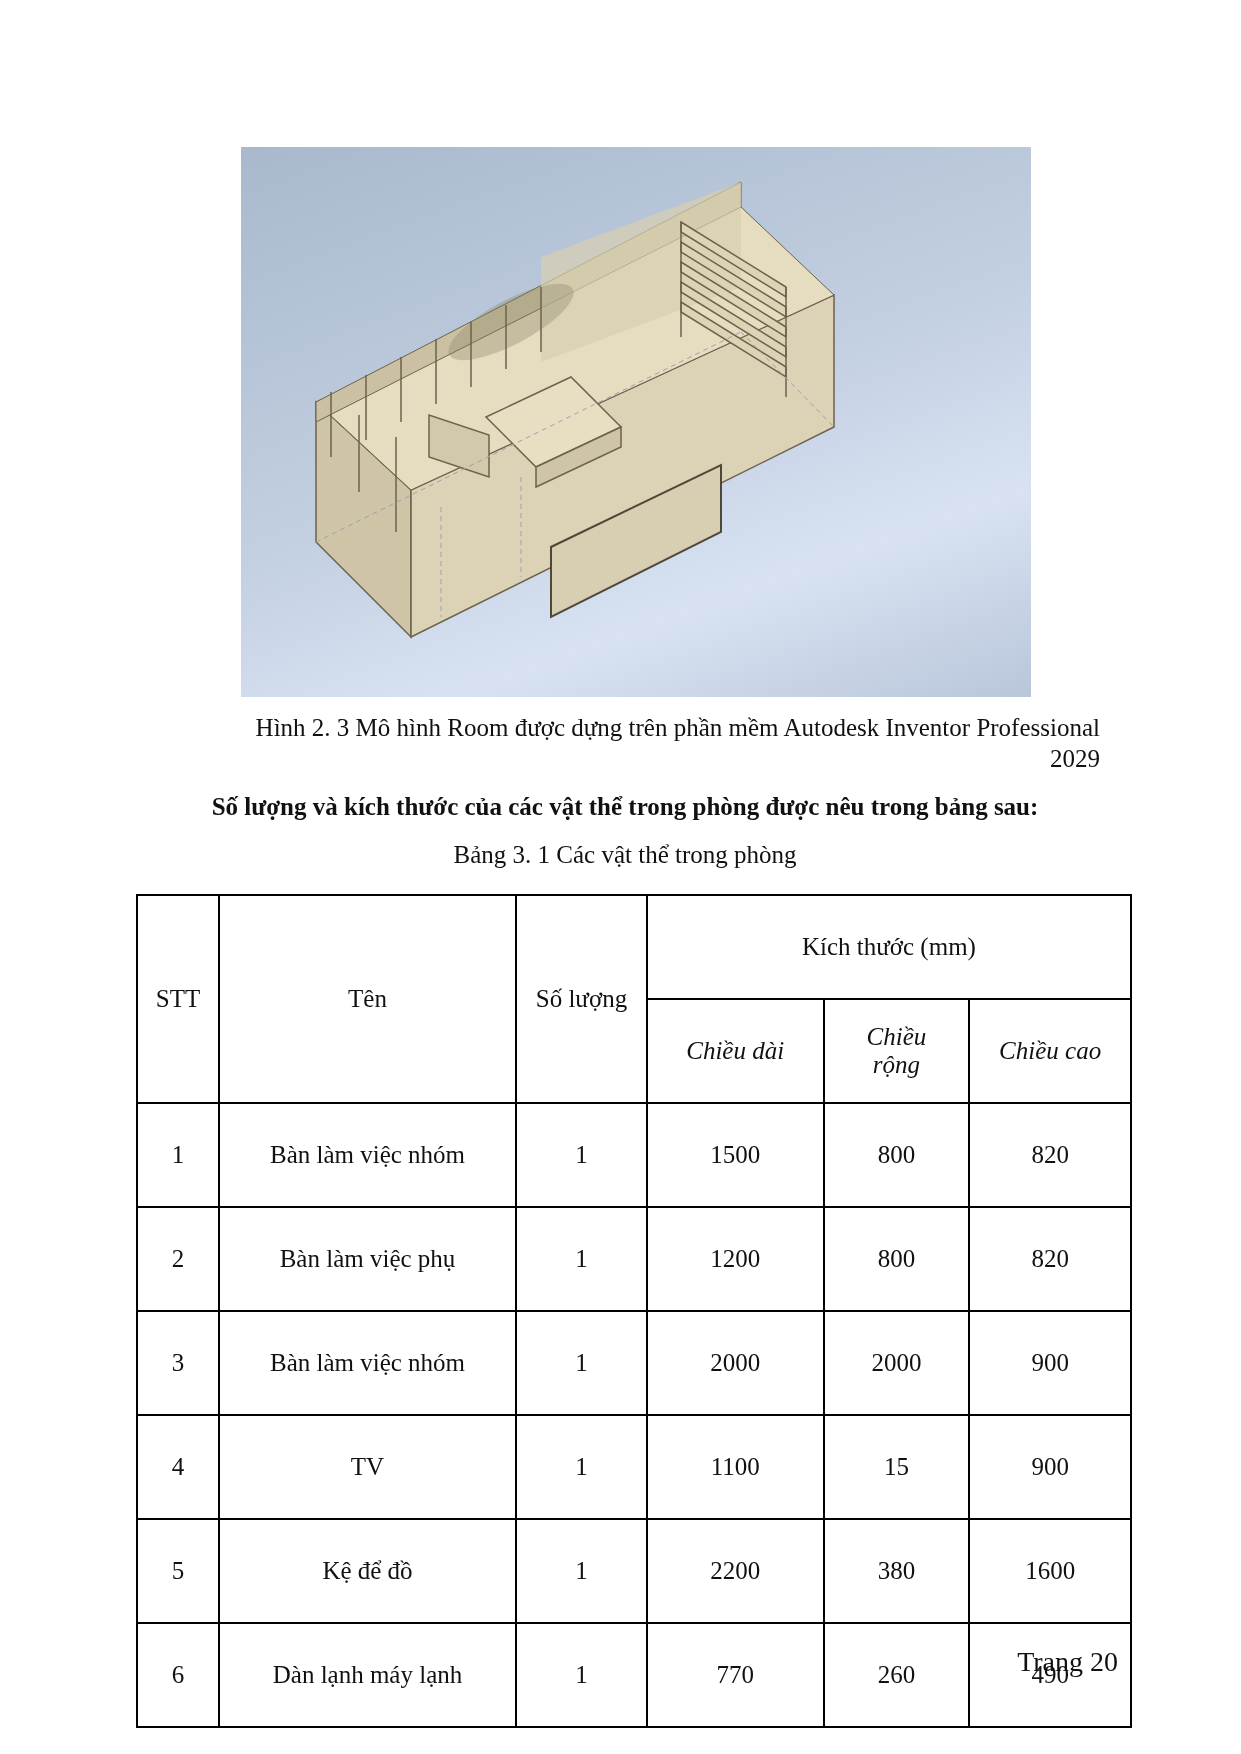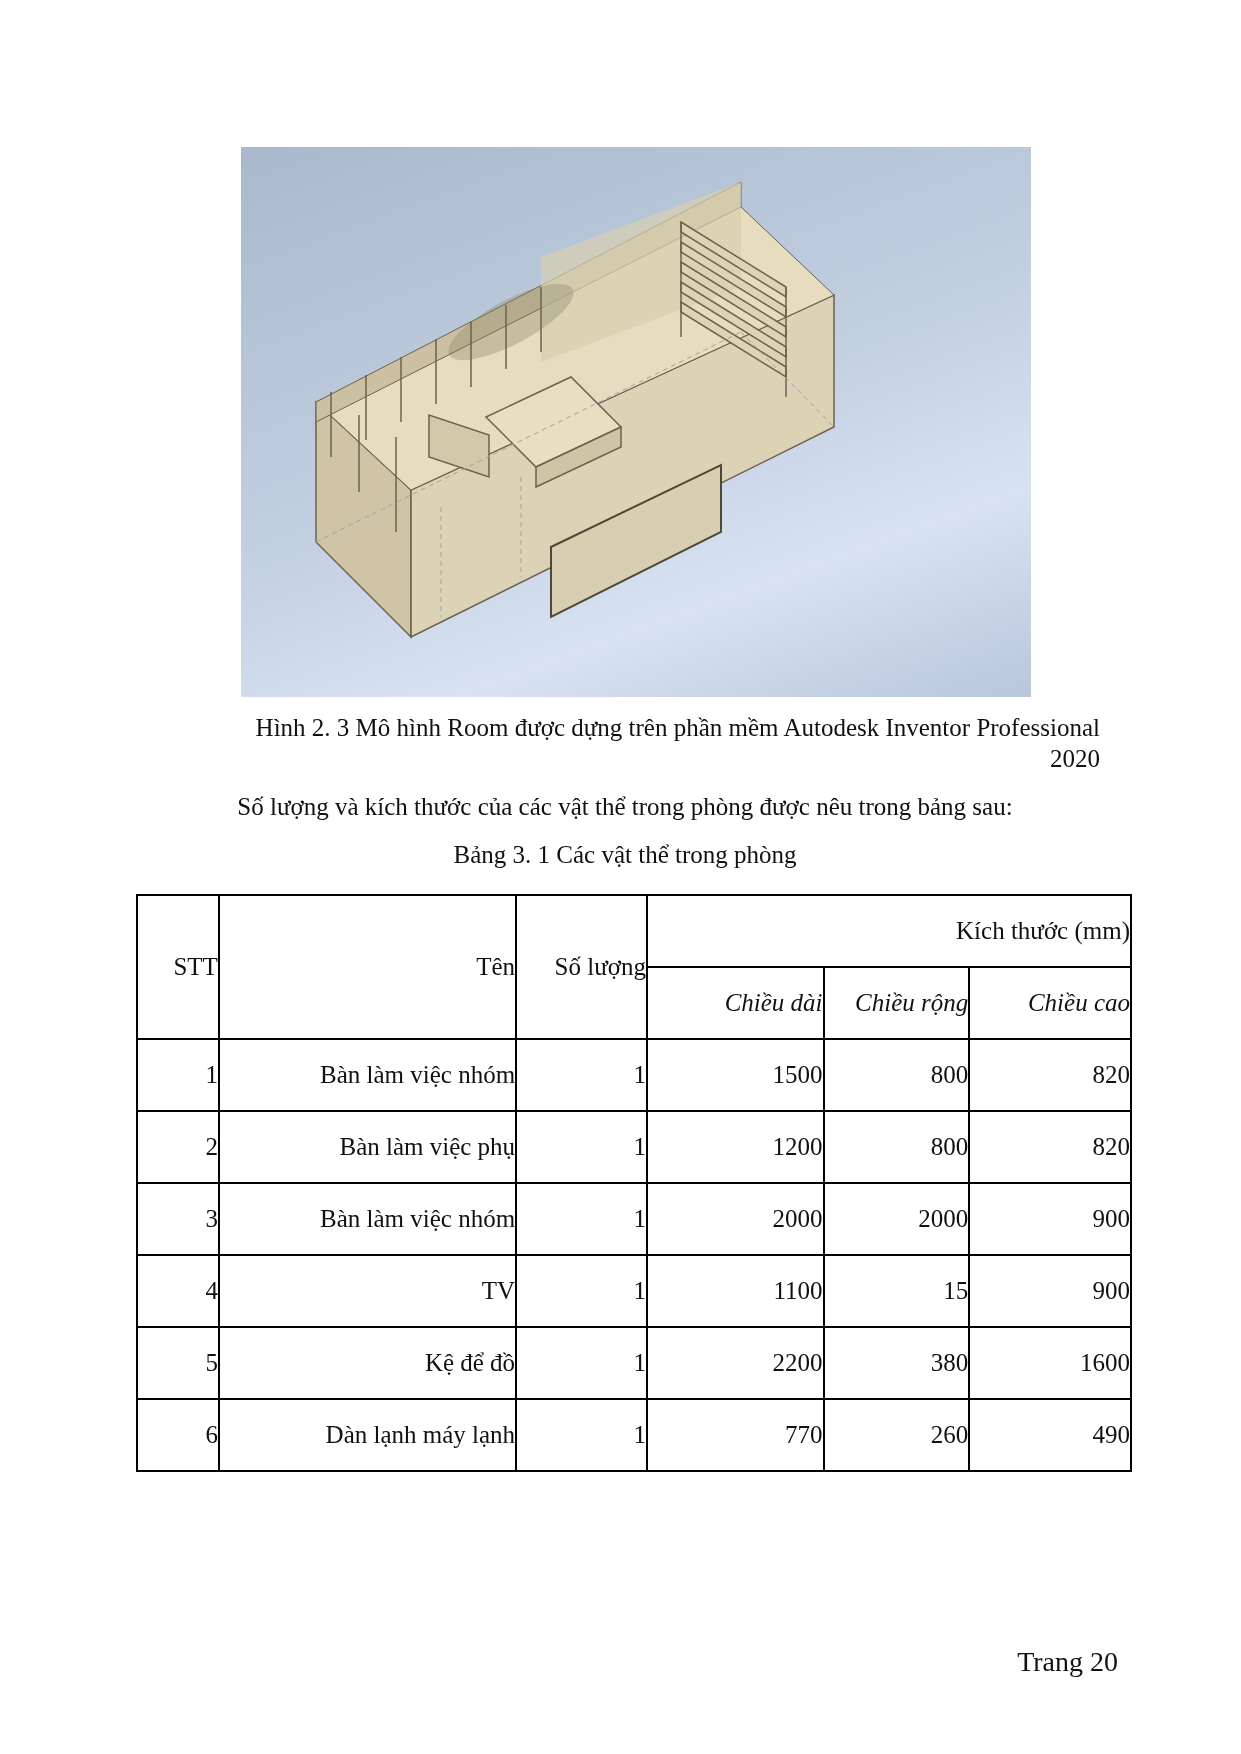--- a/index.html
+++ b/index.html
@@ -12,33 +12,33 @@
     background: linear-gradient(160deg, #a9b8cc 0%, #c3d0e2 50%, #d8e2f2 75%, #b9c6da 100%);
     overflow: hidden;
   }
   .figure svg { width: 100%; height: 100%; display: block; }
   .caption {
     position: absolute; left: 150px; width: 950px; top: 712px;
     text-align: right; font-size: 25px; line-height: 31px;
   }
   .intro {
     position: absolute; left: 150px; width: 950px; top: 793px;
-    text-align: center; font-size: 25px;
+    text-align: center; font-size: 25px; font-weight: bold;
   }
   .table-title {
     position: absolute; left: 150px; width: 950px; top: 841px;
     text-align: center; font-size: 25px; font-family: Liberation Serif, serif;
   }
   table.objects {
     position: absolute; left: 136px; top: 894px; width: 996px;
     border-collapse: collapse; font-size: 25px;
   }
   table.objects td, table.objects th {
-    border: 2px solid #000; text-align: right; vertical-align: middle;
-    font-weight: normal; padding: 0;
+    border: 2px solid #000; text-align: center; vertical-align: middle;
+    font-weight: normal; padding: 16px;
   }
   table.objects th.top { height: 70px; }
   table.objects th.sub { height: 70px; font-style: italic; }
   table.objects td { height: 70px; }
   .footer {
     position: absolute; right: 123px; top: 1646px; font-size: 28px;
   }
 </style>
 </head>
 <body>
@@ -90,21 +90,21 @@
       <line x1="75" y1="395" x2="500" y2="185"></line>
       <line x1="500" y1="185" x2="593" y2="280"></line>
       <line x1="200" y1="360" x2="200" y2="470"></line>
       <line x1="280" y1="330" x2="280" y2="430"></line>
     </g>
   </svg>
 </div>
 
 <div class="caption">
   <div>Hình 2. 3 Mô hình Room được dựng trên phần mềm Autodesk Inventor Professional</div>
-  <div>2020</div>
+  <div>2029</div>
 </div>
 
 <div class="intro">Số lượng và kích thước của các vật thể trong phòng được nêu trong bảng sau:</div>
 
 <div class="table-title">Bảng 3. 1 Các vật thể trong phòng</div>
 
 <table class="objects">
   <colgroup>
     <col style="width:82px">
       <col style="width:298px">

